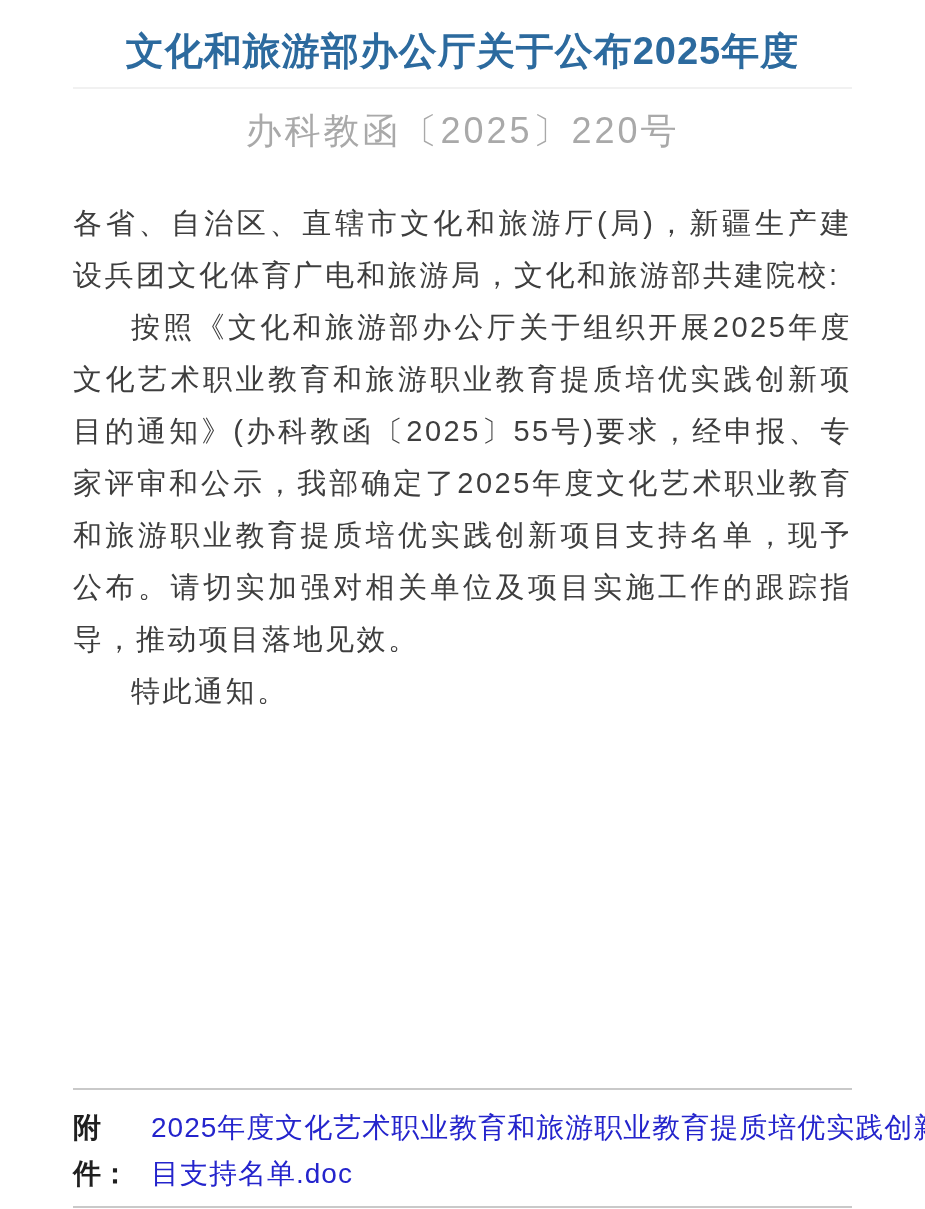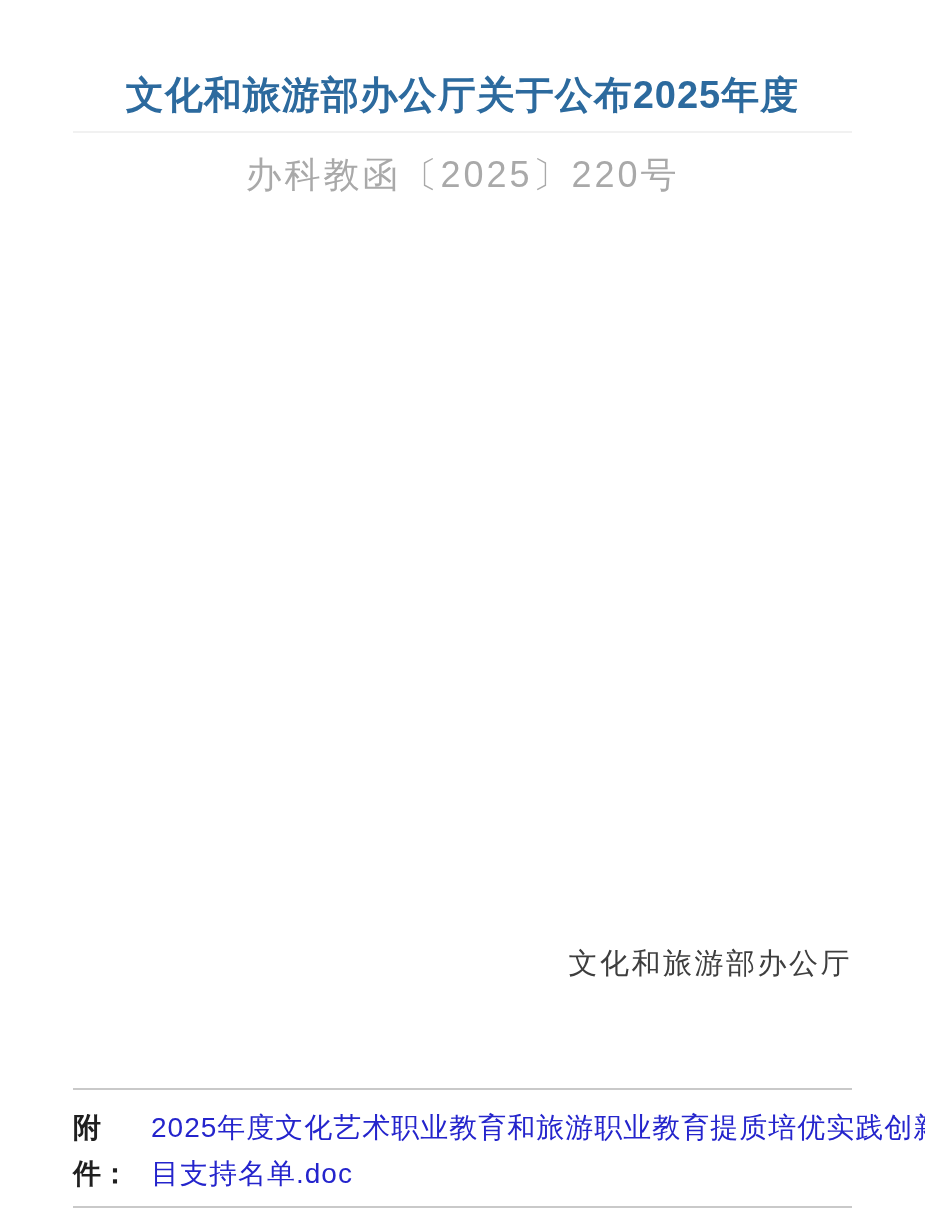--- a/index.html
+++ b/index.html
@@ -11,21 +11,20 @@
     width: 925px;
     height: 1209px;
     overflow: hidden;
     position: relative;
     font-family: "Liberation Sans", sans-serif;
   }
   .page {
     position: relative;
     width: 779px;
     padding: 24px 73px 0 73px;
-    margin-top: 44px;
   }
   
   .notice-title {
     margin: 0;
     text-align: center;
     font-size: 38px;
     font-weight: 700;
     line-height: 55px;
     letter-spacing: 1px;
     color: #2c6a9e;
@@ -115,25 +114,29 @@
 <div class="page">
 
   <h1 class="notice-title">
     <span class="title-line">文化和旅游部办公厅关于公布2025年度</span>
   </h1>
 
   <hr class="divider-light">
 
   <div class="doc-number">办科教函〔2025〕220号</div>
 
+  <div class="notice-body">
+    <p class="no-indent">各省、自治区、直辖市文化和旅游厅(局)，新疆生产建设兵团文化体育广电和旅游局，文化和旅游部共建院校:</p>
+    <p>按照《文化和旅游部办公厅关于组织开展2025年度文化艺术职业教育和旅游职业教育提质培优实践创新项目的通知》(办科教函〔2025〕55号)要求，经申报、专家评审和公示，我部确定了2025年度文化艺术职业教育和旅游职业教育提质培优实践创新项目支持名单，现予公布。请切实加强对相关单位及项目实施工作的跟踪指导，推动项目落地见效。</p>
+    <p>特此通知。</p>
+  </div>
 
 </div>
 
 <div class="signature">
-  <div class="signature-org">文化和旅游部办公厅</div>
 </div>
 
 <div class="attachment">
   <hr class="divider-gray">
   <div class="attachment-row">
     <div class="attachment-label">
       <span class="label-line">附</span>
       <span class="label-line">件：</span>
     </div>
     <a class="attachment-link" href="#">

